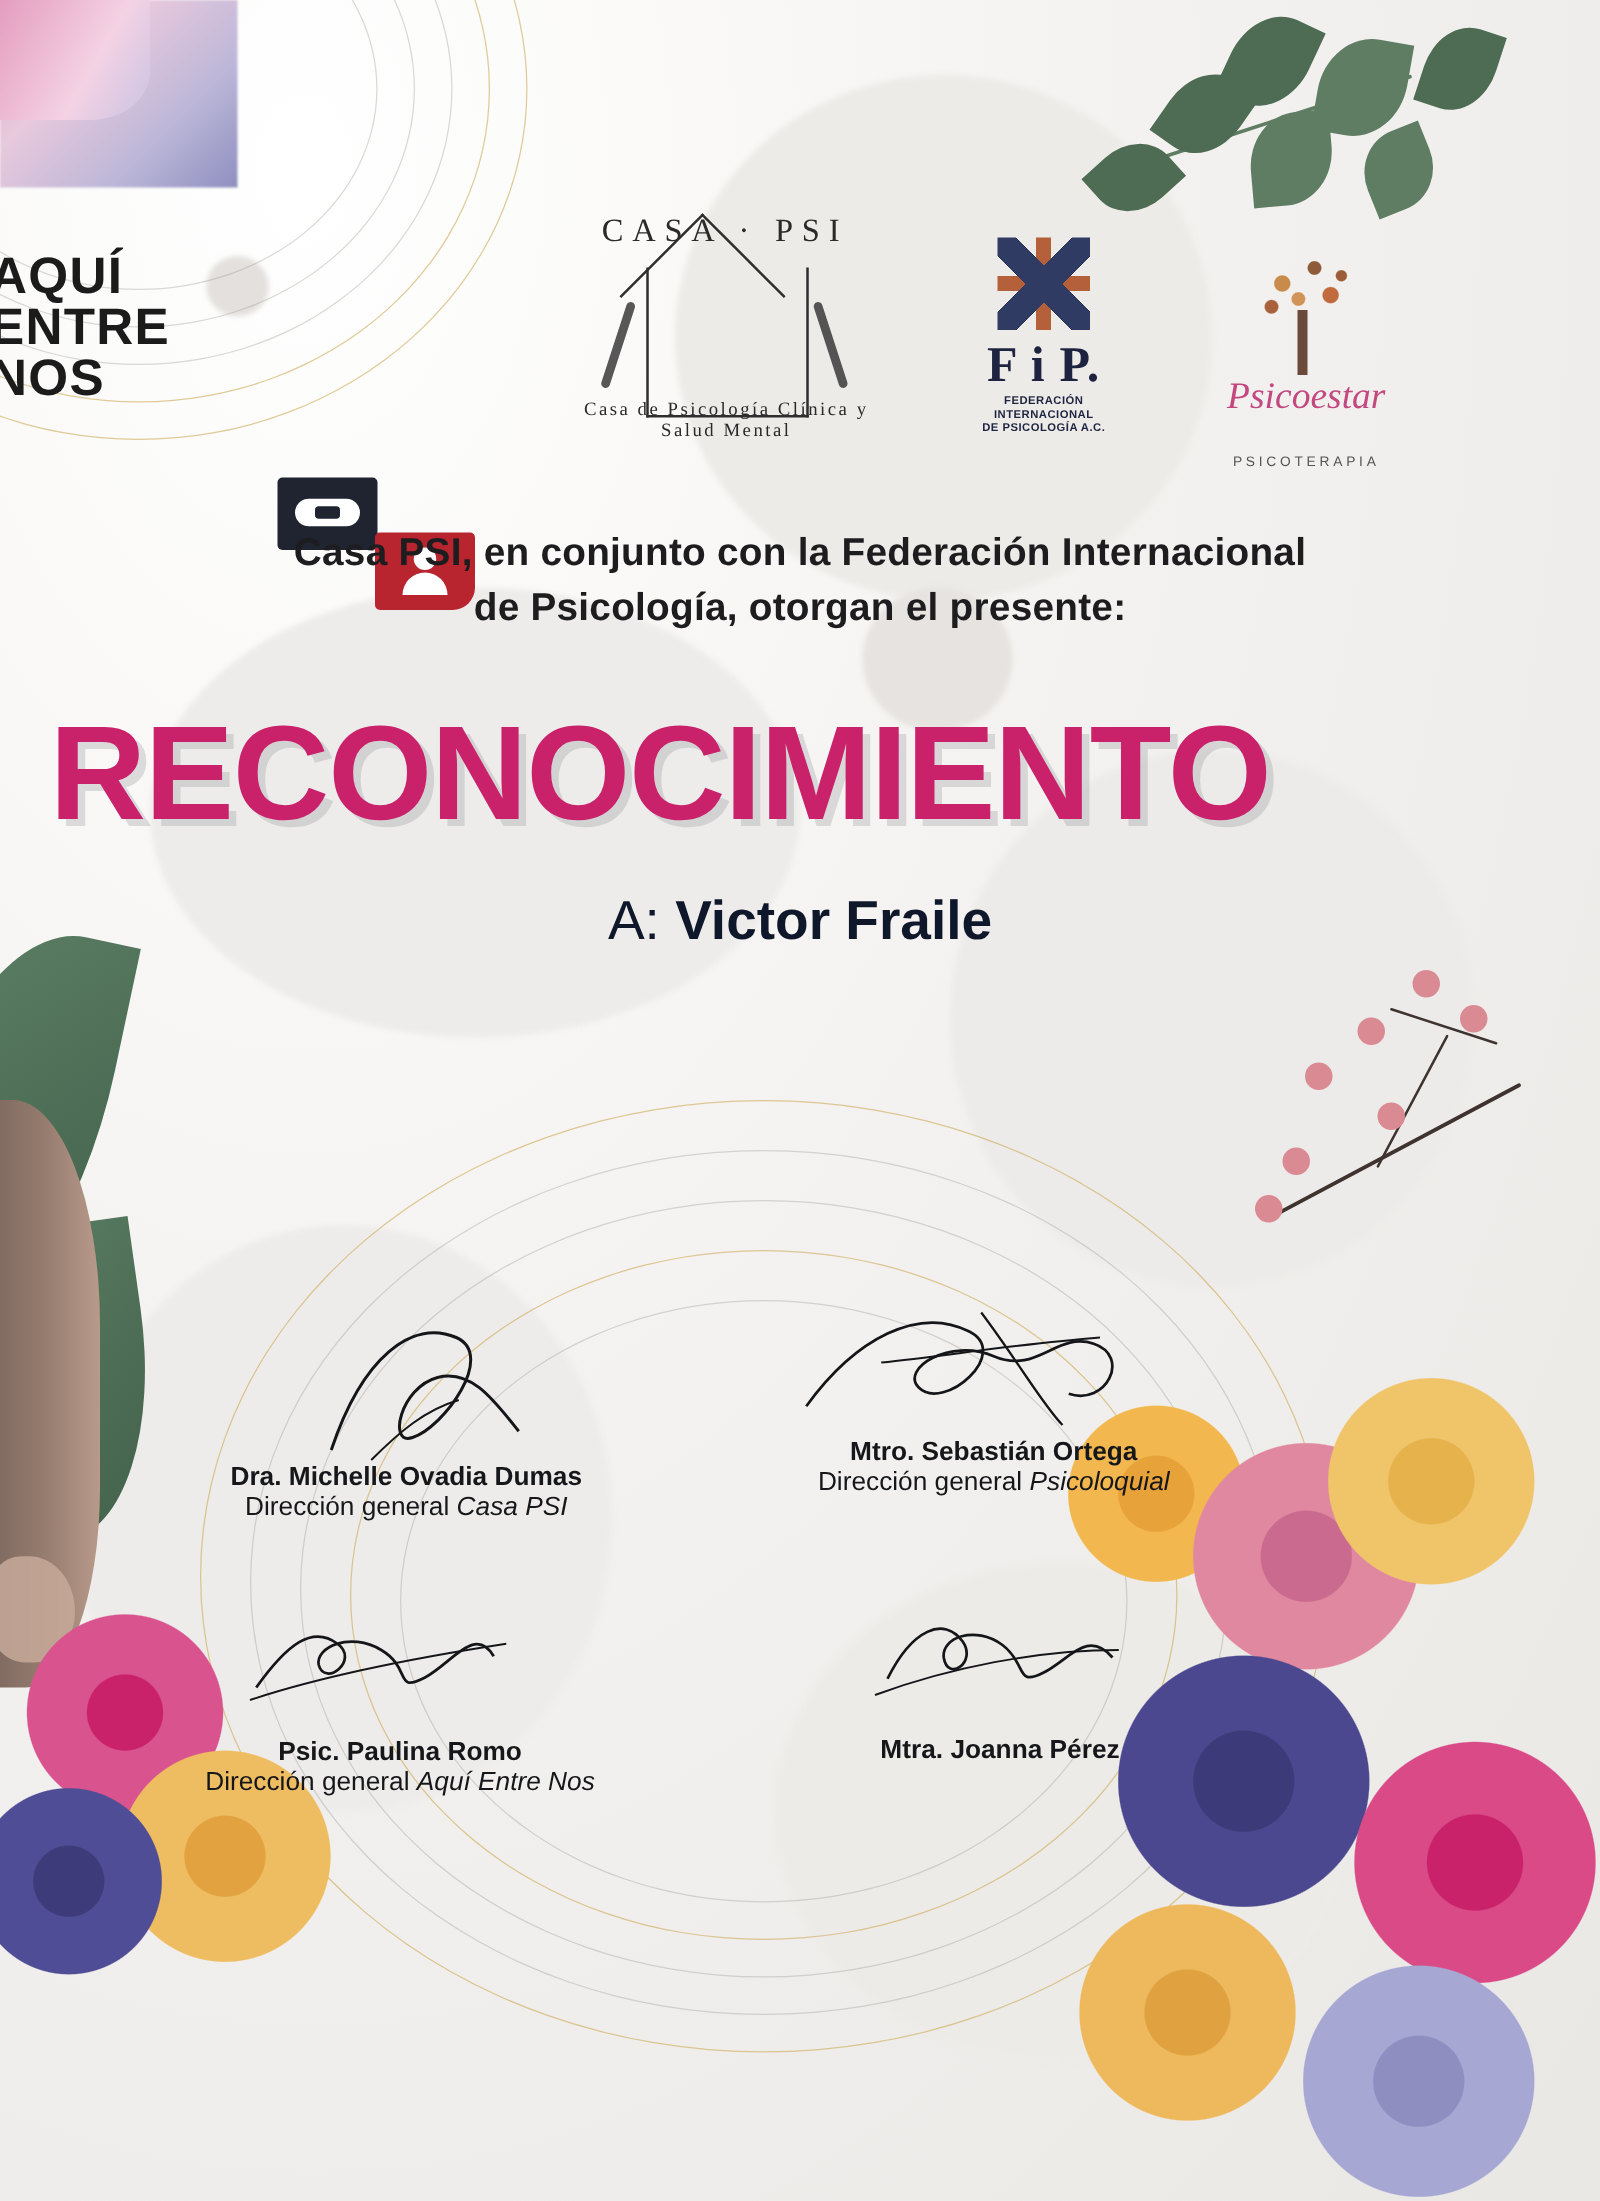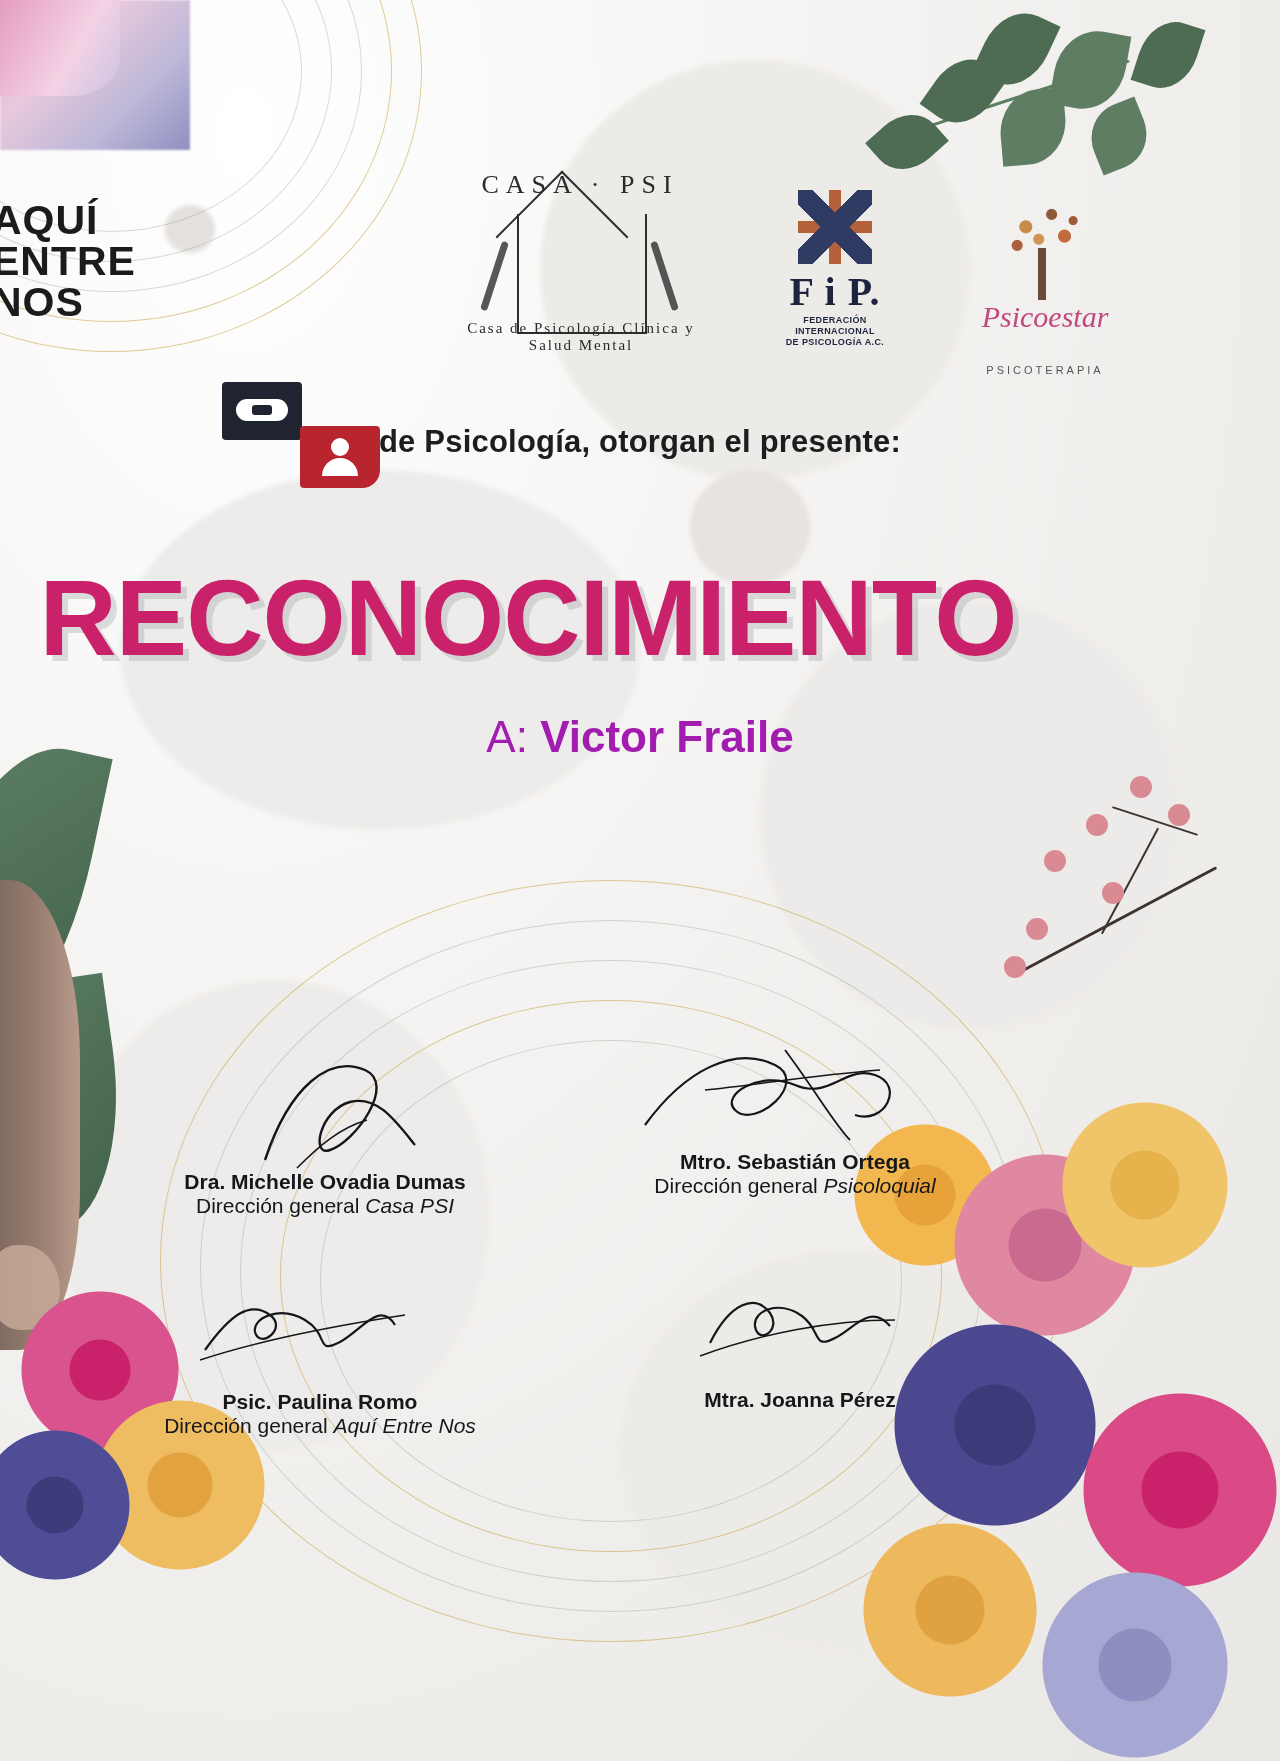--- a/index.html
+++ b/index.html
@@ -250,21 +250,21 @@
     font-size: 107px;
     font-weight: bold;
     letter-spacing: -1px;
     color: #c9226b;
     text-shadow: 6px 6px 0 rgba(150,150,155,0.30);
     font-family: "Liberation Sans", sans-serif;
   }
 
   .recipient {
     position: absolute; left: 0; top: 712px; width: 1280px;
-    text-align: center; font-size: 44px; color: #a21caf;
+    text-align: center; font-size: 44px; color: #0f172a;
   }
   .recipient .name { font-weight: bold; }
 
   .body1 {
     position: absolute; left: 0; top: 808px; width: 1280px;
     text-align: center; font-size: 27px; color: #1d1d1f; line-height: 40px;
   }
   .body1 b { font-weight: bold; }
 
   .place {
@@ -424,20 +424,21 @@
 
     <div class="logo logo-psico">
       <div class="tree-trunk"></div>
       <div class="tree-crown"></div>
       <div class="psico-name">Psicoestar</div>
       <div class="psico-sub">PSICOTERAPIA</div>
     </div>
   </div>
 
   <div class="intro">
+    <div>Casa PSI,  en conjunto con la Federación Internacional</div>
     <div>de Psicología, otorgan el presente:</div>
   </div>
 
   <div class="title">RECONOCIMIENTO</div>
 
   <div class="recipient">
     <span>A:</span>
     <span class="name">Victor Fraile</span>
   </div>
 

